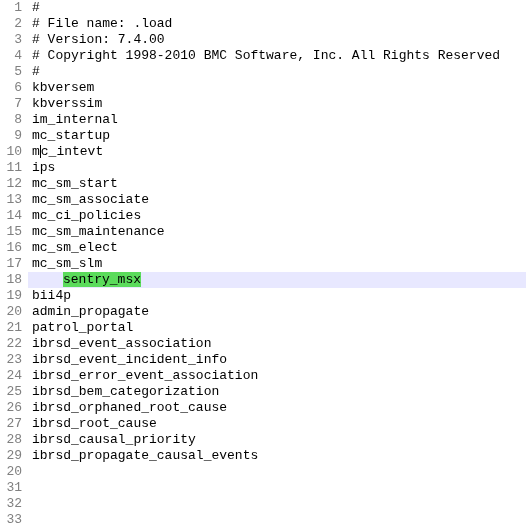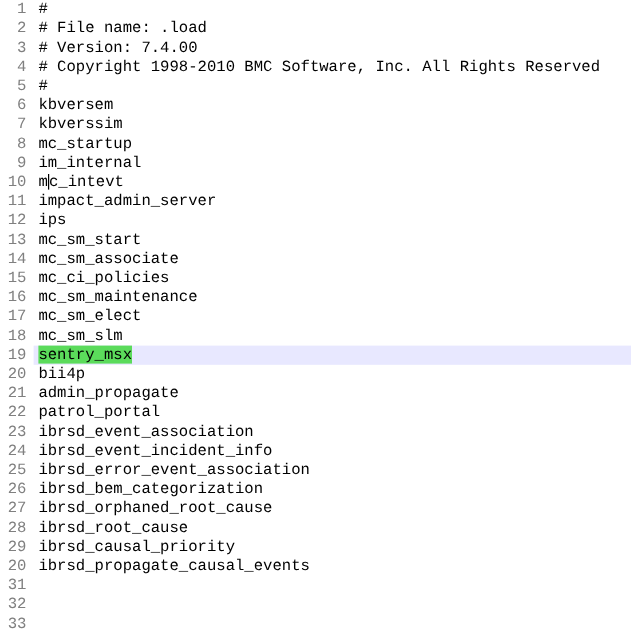--- a/index.html
+++ b/index.html
@@ -40,20 +40,21 @@
       height: 16px;
       line-height: 16px;
       padding-left: 4px;
       white-space: pre;
     }
     .highlighted-line {
       background: #e8e8ff;
     }
     .highlighted-text {
       background: #5bdb5b;
+      margin-left: 31px;
     }
   </style>
 </head>
 <body>
 
 <div class="editor">
   <div class="gutter">
       <div class="gutter-line">1</div>
       <div class="gutter-line">2</div>
       <div class="gutter-line">3</div>
@@ -89,24 +90,23 @@
       <div class="gutter-line">33</div>
     </div>
   <div class="code">
       <div class="code-line">#</div>
       <div class="code-line"># File name: .load</div>
       <div class="code-line"># Version: 7.4.00</div>
       <div class="code-line"># Copyright 1998-2010 BMC Software, Inc. All Rights Reserved</div>
       <div class="code-line">#</div>
       <div class="code-line">kbversem</div>
       <div class="code-line">kbverssim</div>
+      <div class="code-line">im_internal</div>
       <div class="code-line">mc_startup</div>
-      <div class="code-line">im_internal</div>
       <div class="code-line"><span>m</span><span style="border-left: 1px solid rgb(0, 0, 0); display: inline-block; height: 13px; vertical-align: middle;"></span><span>c_intevt</span></div>
-      <div class="code-line">impact_admin_server</div>
       <div class="code-line">ips</div>
       <div class="code-line">mc_sm_start</div>
       <div class="code-line">mc_sm_associate</div>
       <div class="code-line">mc_ci_policies</div>
       <div class="code-line">mc_sm_maintenance</div>
       <div class="code-line">mc_sm_elect</div>
       <div class="code-line">mc_sm_slm</div>
       <div class="code-line highlighted-line"><span class="highlighted-text">sentry_msx</span></div>
       <div class="code-line">bii4p</div>
       <div class="code-line">admin_propagate</div>

